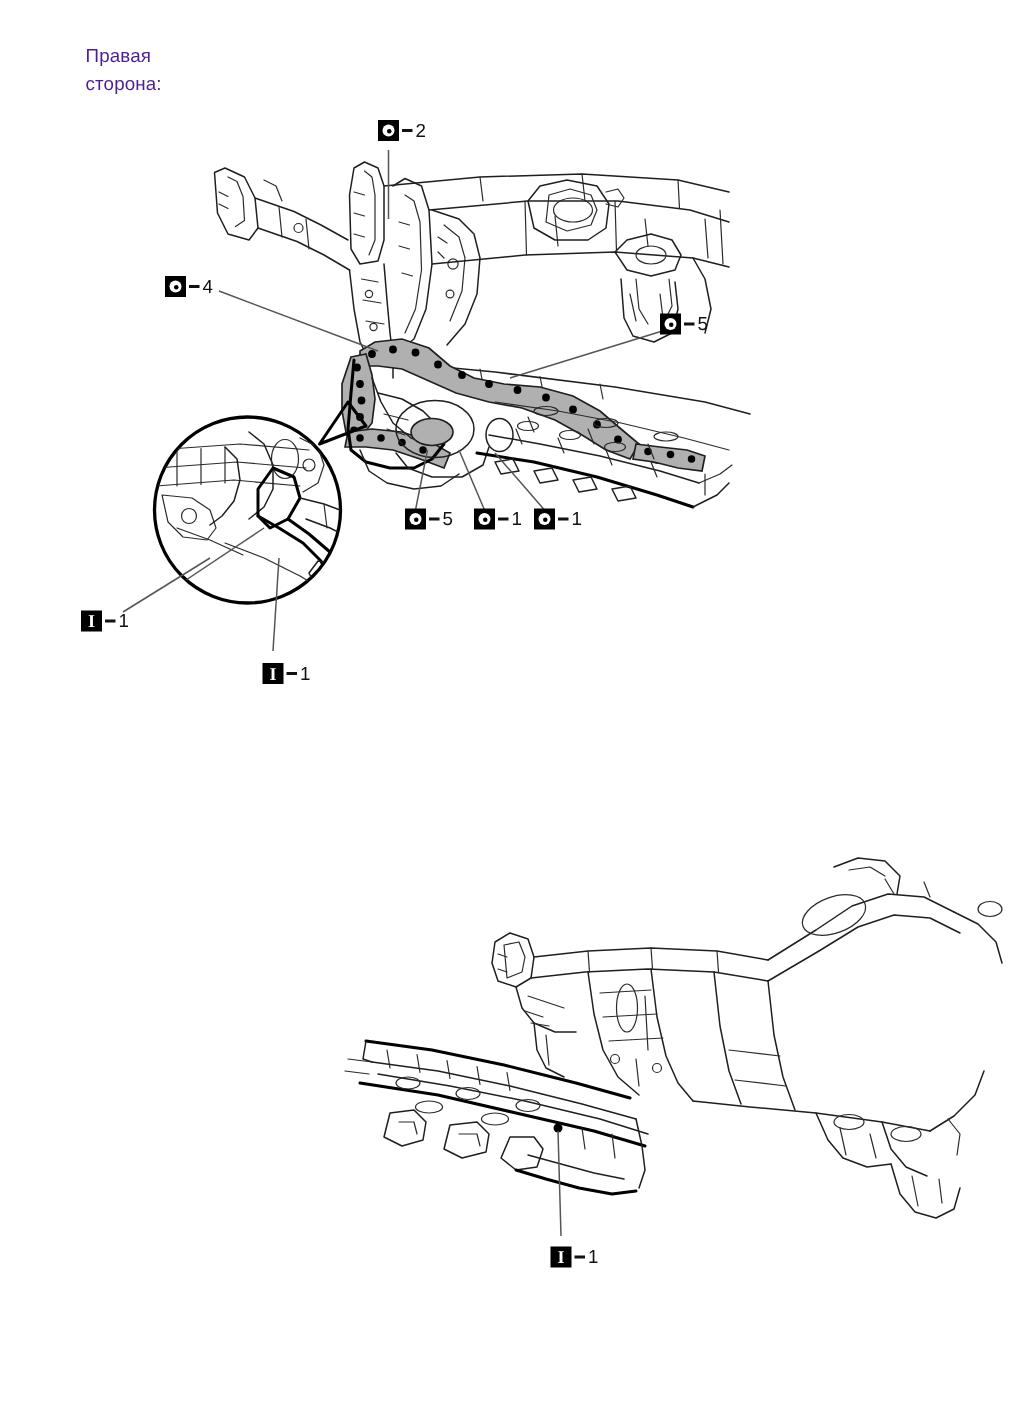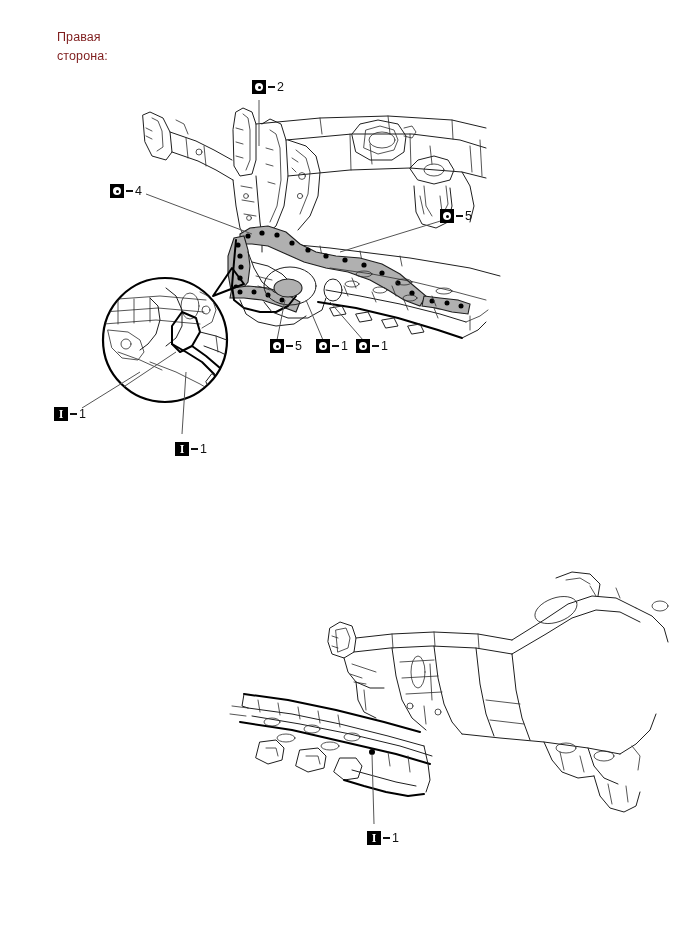--- a/index.html
+++ b/index.html
@@ -20,21 +20,21 @@
     width: 688px;
     height: 949px;
     background: #ffffff;
   }
   .heading {
     position: absolute;
     left: 57px;
     top: 28px;
     font-size: 12.5px;
     line-height: 19px;
-    color: #7f1d1d;
+    color: #4c1d95;
     white-space: pre-line;
     letter-spacing: 0.1px;
   }
   svg.art {
     position: absolute;
     left: 0; top: 0;
     width: 688px;
     height: 949px;
     pointer-events: none;
   }

